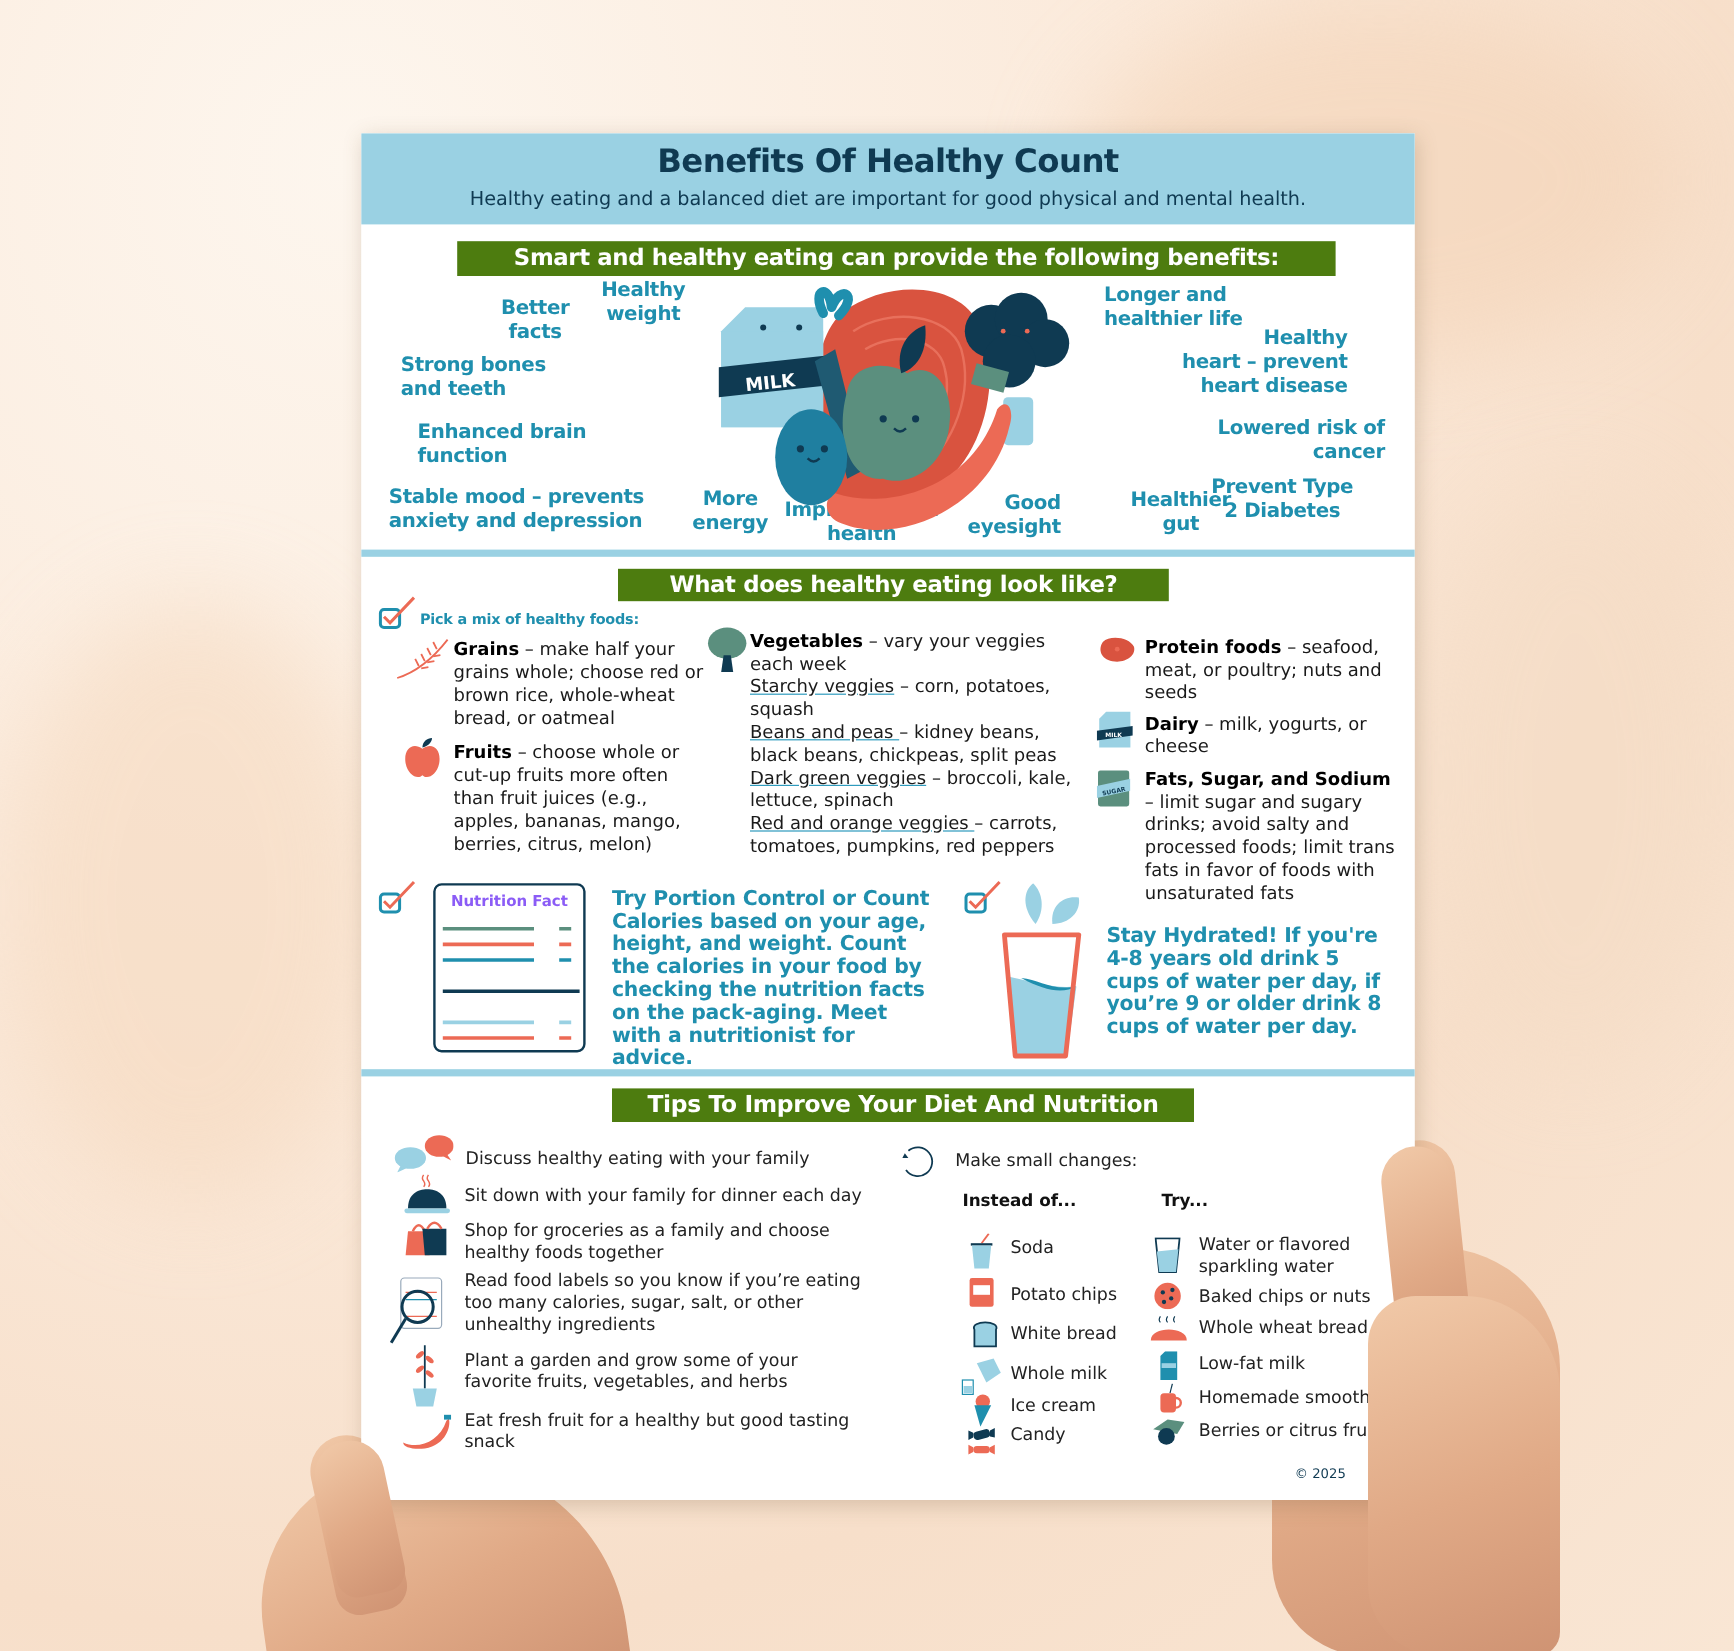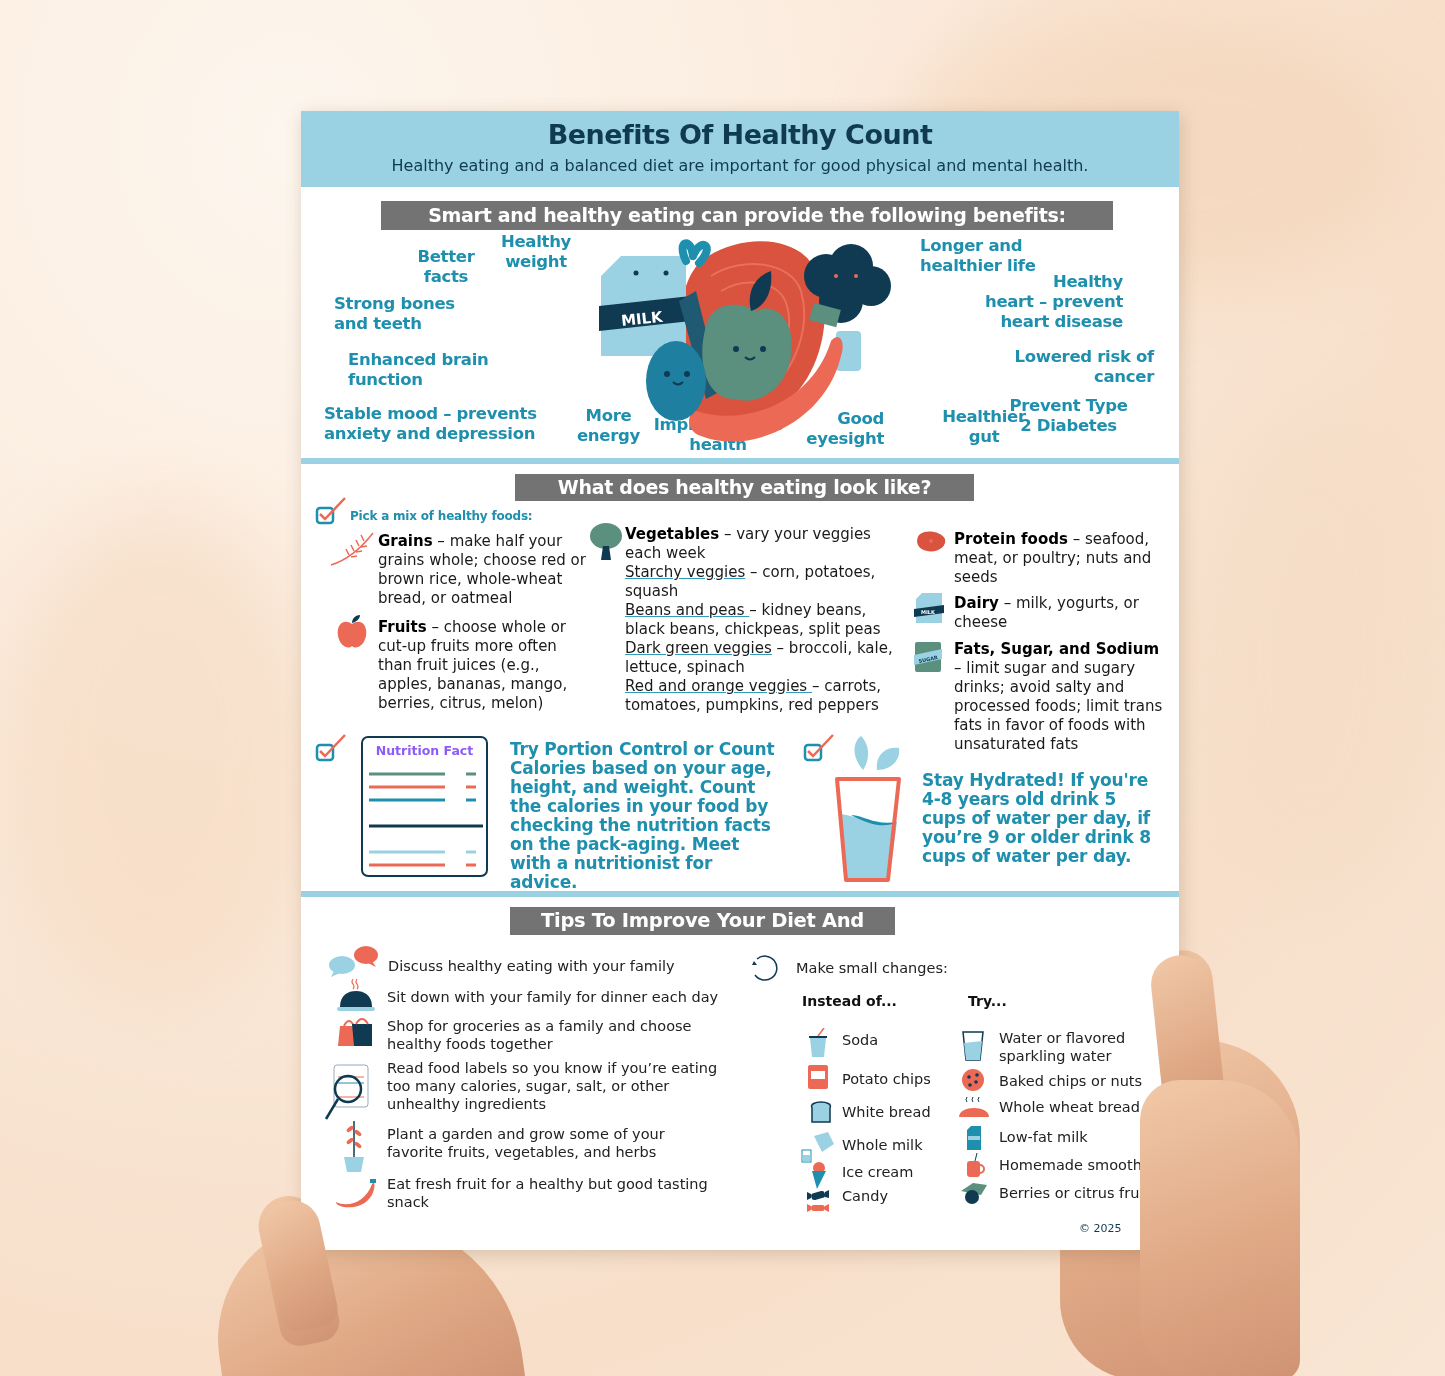--- a/index.html
+++ b/index.html
@@ -17,21 +17,21 @@
     overflow: hidden;
   }
   .header {
     position: absolute; left: 0; top: 0; width: 878px; height: 76px;
     background: #9ad1e3; text-align: center;
   }
   .header .title { font-family: "DejaVu Sans", sans-serif; font-weight: bold; font-size: 27px; color: #0f3a52; padding-top: 8px; letter-spacing: -0.5px; }
   .header .subtitle { font-size: 16px; color: #0f3a52; margin-top: 6px; }
 
   .banner {
-    position: absolute; background: #737373; color: #fff; font-weight: bold;
+    position: absolute; background: #4d7c0f; color: #fff; font-weight: bold;
     text-align: center; font-family: "DejaVu Sans", sans-serif; letter-spacing: -0.3px;
   }
   .divider { position: absolute; left: 0; width: 878px; height: 6px; background: #9ad1e3; }
 
   .benefit {
     position: absolute; color: #1f8fae; font-weight: bold; font-size: 16.5px; line-height: 20px;
     letter-spacing: -0.3px;
   }
   .benefit.r { text-align: right; }
   .benefit.c { text-align: center; }
@@ -259,21 +259,21 @@
     <path d="M46 34 C44 18 56 10 68 12 C70 24 60 34 46 34Z" fill="#9ad1e3"></path>
     <path d="M6 43 L15 144 L57 144 L68 43Z" fill="#fff"></path>
     <path d="M10 78 C30 82 45 88 66 86 L58 144 L15 144Z" fill="#9ad1e3"></path>
     <path d="M20 79 C35 80 45 90 66 86 C55 92 40 90 20 79Z" fill="#1f8fae"></path>
     <path d="M6 43 L15 144 L57 144 L68 43Z" fill="none" stroke="#ec6a55" stroke-width="4" stroke-linejoin="round"></path>
   </svg>
   <div class="teal-text" style="left:621px;top:660px;width:240px;">Stay Hydrated! If you're 4-8 years old drink 5 cups of water per day, if you’re 9 or older drink 8 cups of water per day.</div>
 
   <div class="divider" style="top:780px;"></div>
 
-  <div class="banner" style="left:209px;top:796px;width:385px;height:28px;font-size:19.5px;line-height:28px;">Tips To Improve Your Diet And Nutrition</div>
+  <div class="banner" style="left:209px;top:796px;width:485px;height:28px;font-size:19.5px;line-height:28px;">Tips To Improve Your Diet And Nutrition</div>
 
   <svg class="tip-icon" style="left:27px;top:834px;" width="50" height="32" viewBox="0 0 50 32">
     <ellipse cx="14" cy="20" rx="13" ry="9" fill="#9ad1e3"></ellipse>
       <path d="M6 26 L3 32 L12 28Z" fill="#9ad1e3"></path>
     <ellipse cx="38" cy="10" rx="12" ry="9" fill="#ec6a55"></ellipse>
       <path d="M44 16 L48 22 L40 18Z" fill="#ec6a55"></path>
   </svg>
   <svg class="tip-icon" style="left:35px;top:866px;" width="40" height="36" viewBox="0 0 40 36">
     <path d="M17 2 q-2 3 0 5 q2 3 0 5 M21 2 q-2 3 0 5 q2 3 0 5" stroke="#ec6a55" stroke-width="1.2" fill="none"></path>
     <path d="M4 30 C4 18 12 14 20 14 C28 14 36 18 36 30Z" fill="#0f3a52"></path>

